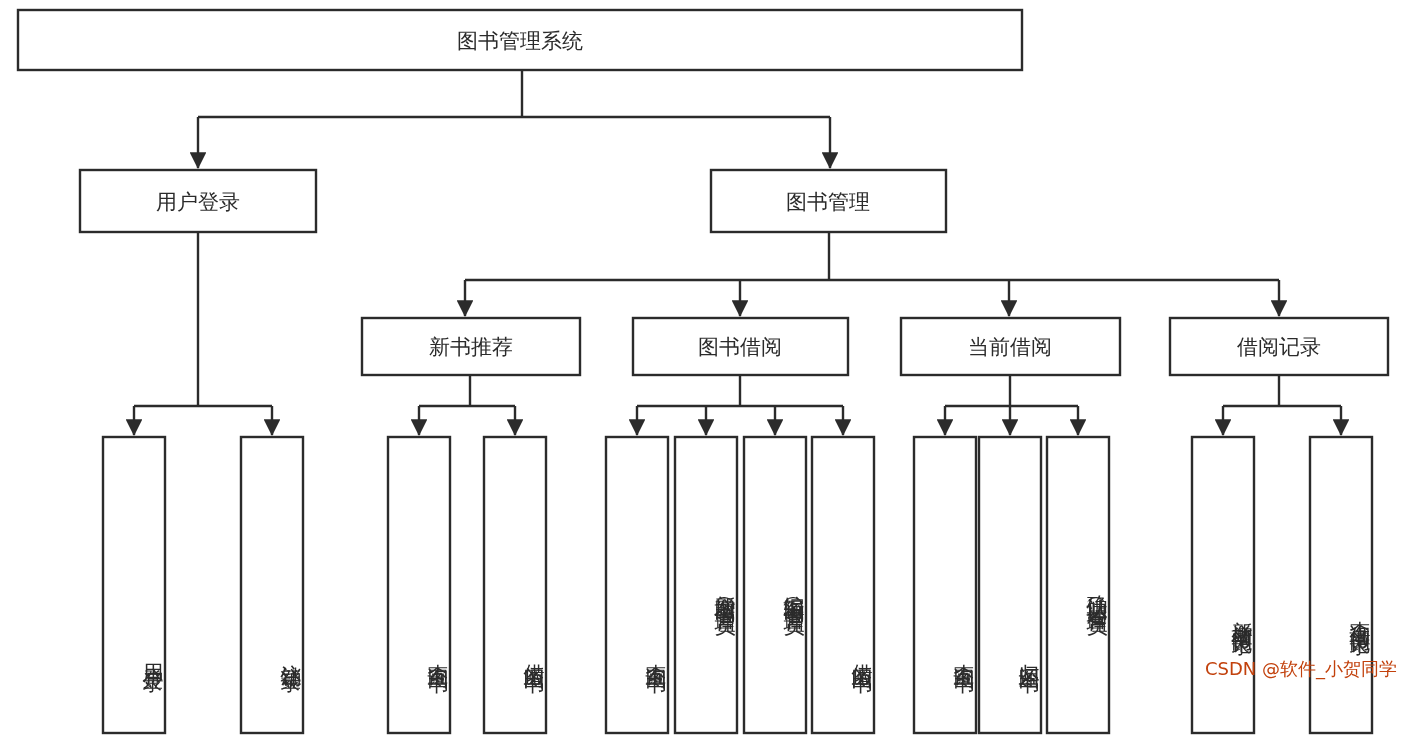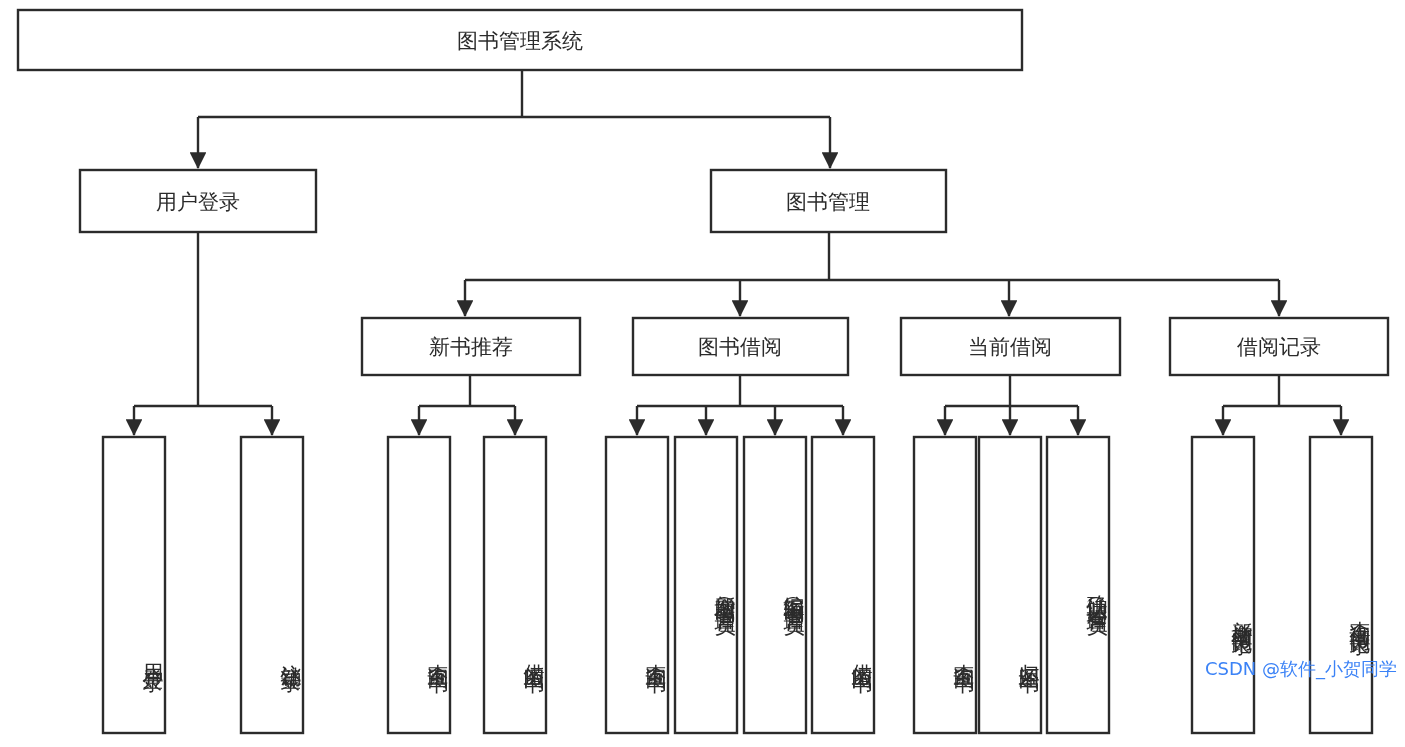--- a/index.html
+++ b/index.html
@@ -59,21 +59,21 @@
     fill: none;
     stroke-linecap: butt;
   }
   .arrow-head { fill: #2b2b2b; }
   .watermark {
     position: absolute;
     right: 8px;
     bottom: 4px;
     font-family: "DejaVu Sans", "Liberation Sans", sans-serif;
     font-size: 18px;
-    color: #3b82f6;
+    color: #c2410c;
     white-space: nowrap;
     pointer-events: none;
   }
 </style>
 </head>
 <body>
 
 <div id="diagram-root">
 
   <svg class="diagram" viewBox="0 0 1405 747">

